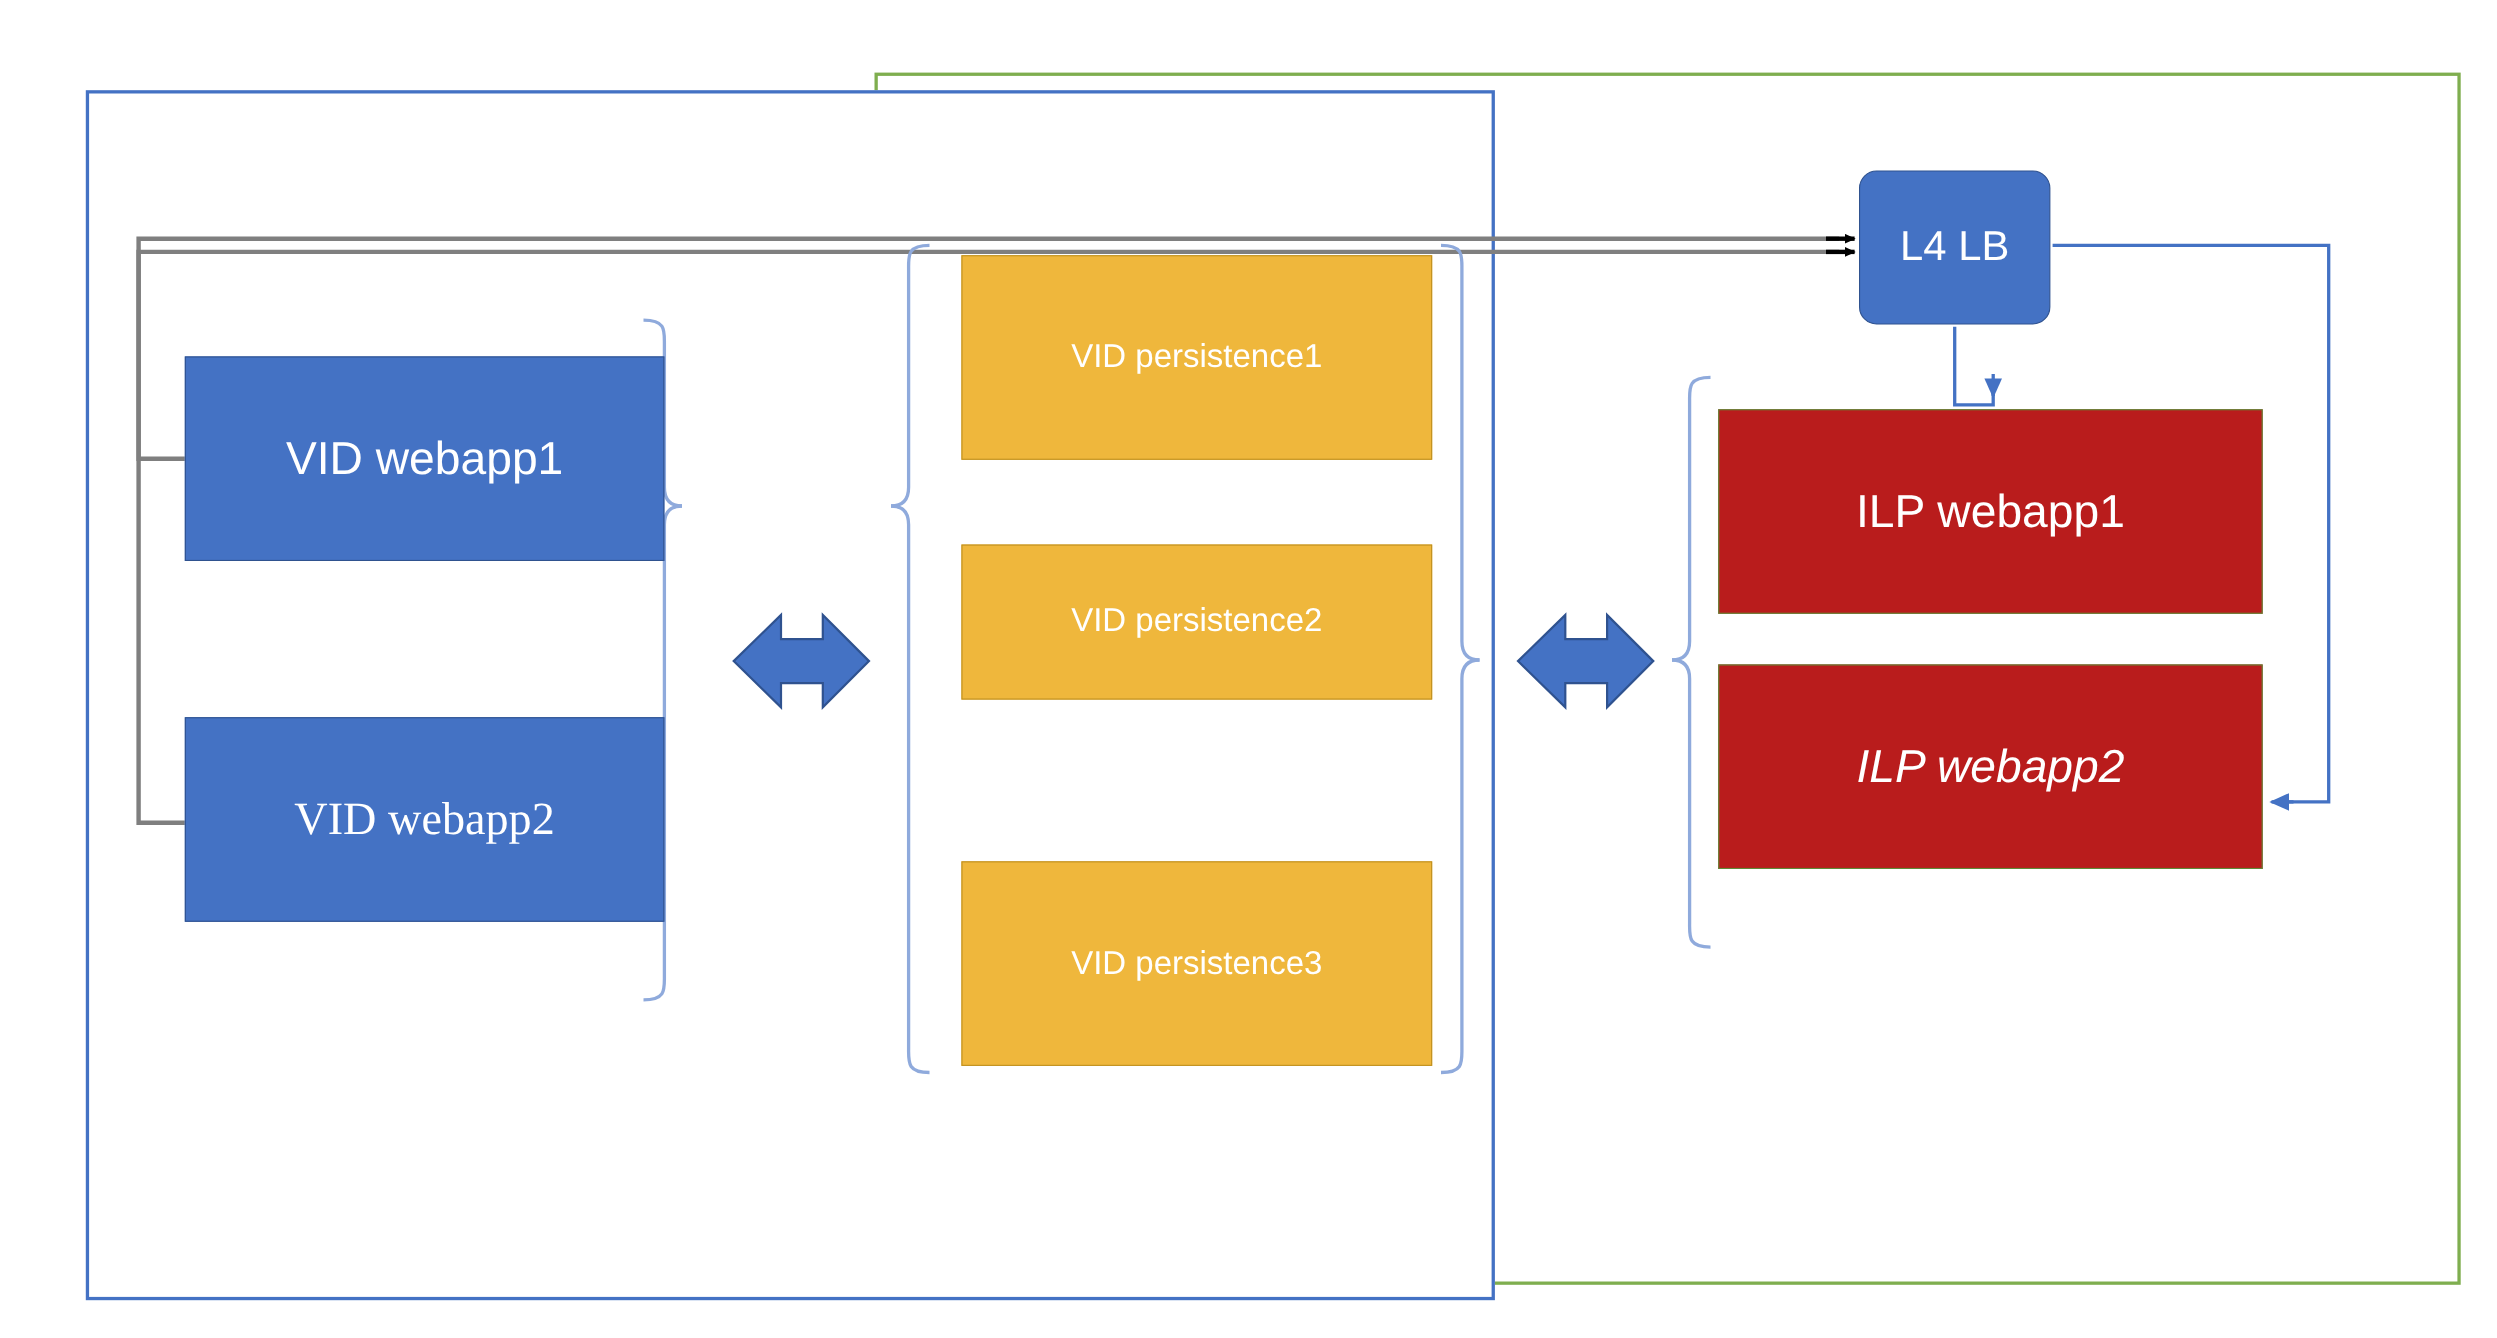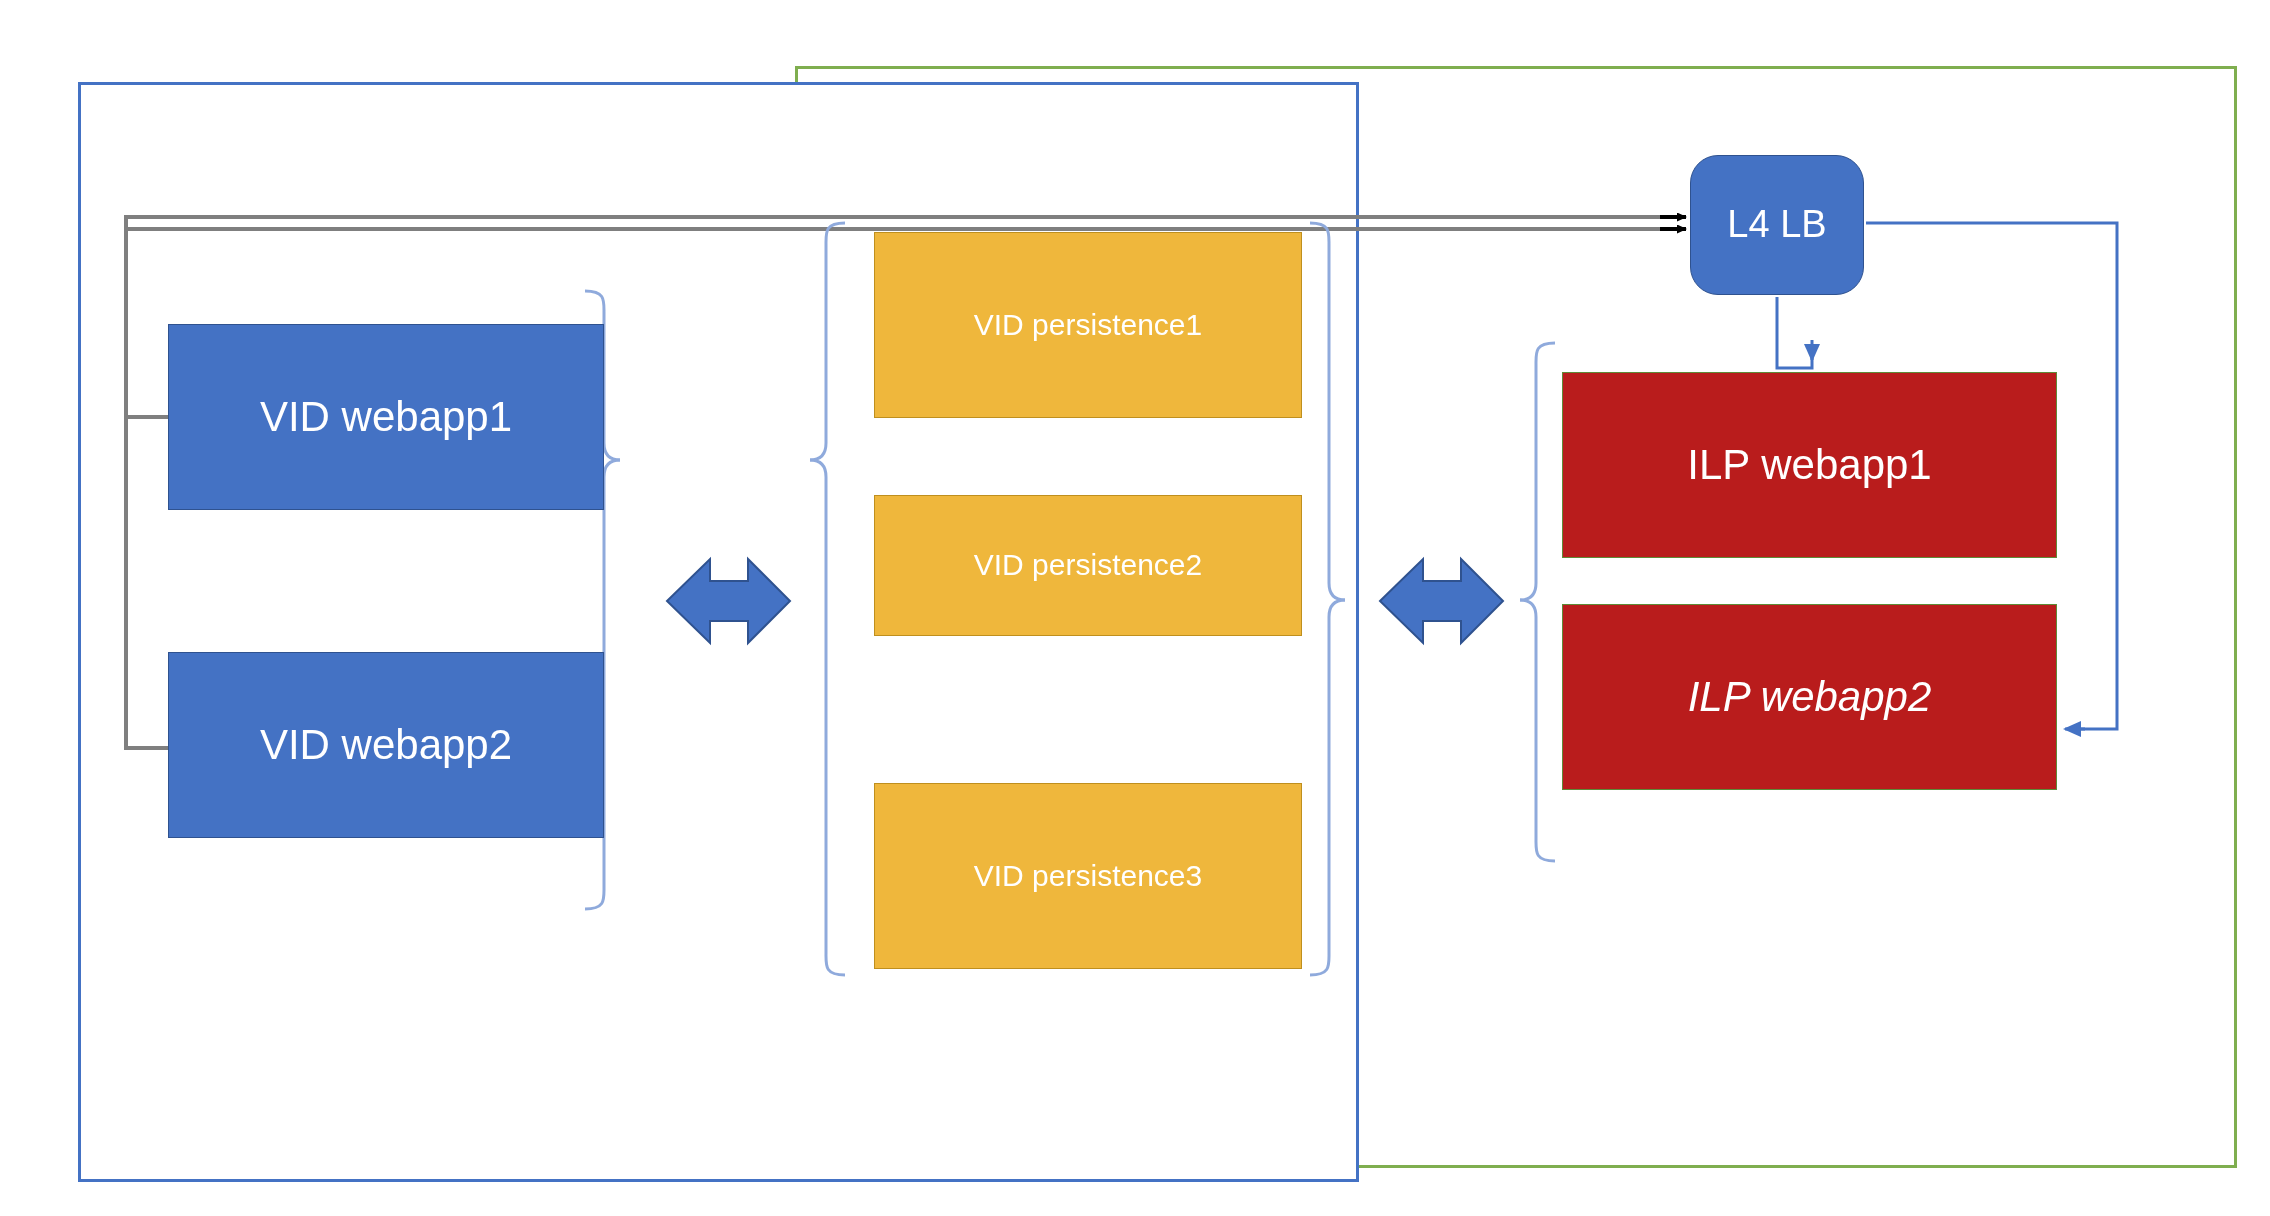--- a/index.html
+++ b/index.html
@@ -63,21 +63,21 @@
     font-size: 30px;
   }
   .node-green {
     background: #b91c1c;
     border: 1px solid #5F8A37;
     font-size: 42px;
   }
   .node-lb {
     background: #4472C4;
     border: 1px solid #2F528F;
-    border-radius: 28px;
+    border-radius: 16px;
     font-size: 38px;
   }
   .svg-layer {
     position: absolute;
     left: 0;
     top: 0;
     width: 2270px;
     height: 1216px;
     z-index: 5;
     pointer-events: none;
@@ -150,21 +150,21 @@
 
     <g>
       <path d="M1380,601 L1423,559 L1423,581 L1461,581 L1461,559 L1503,601 L1461,643 L1461,621 L1423,621 L1423,643 z" fill="#4472C4" stroke="#2F528F" stroke-width="2"></path>
     </g>
   </svg>
 
   <div class="node node-blue" style="left:168px; top:324px; width:436px; height:186px;">
     <span>VID webapp1</span>
   </div>
 
-  <div class="node node-blue" style="left:168px; top:652px; width:436px; height:186px;">
+  <div class="node node-blue" style="left:168px; top:652px; width:436px; height:186px;font-family:Liberation Serif, serif;">
     <span>VID webapp2</span>
   </div>
 
   <div class="node node-orange" style="left:874px; top:232px; width:428px; height:186px;">
     <span>VID persistence1</span>
   </div>
 
   <div class="node node-orange" style="left:874px; top:495px; width:428px; height:141px;">
     <span>VID persistence2</span>
   </div>

